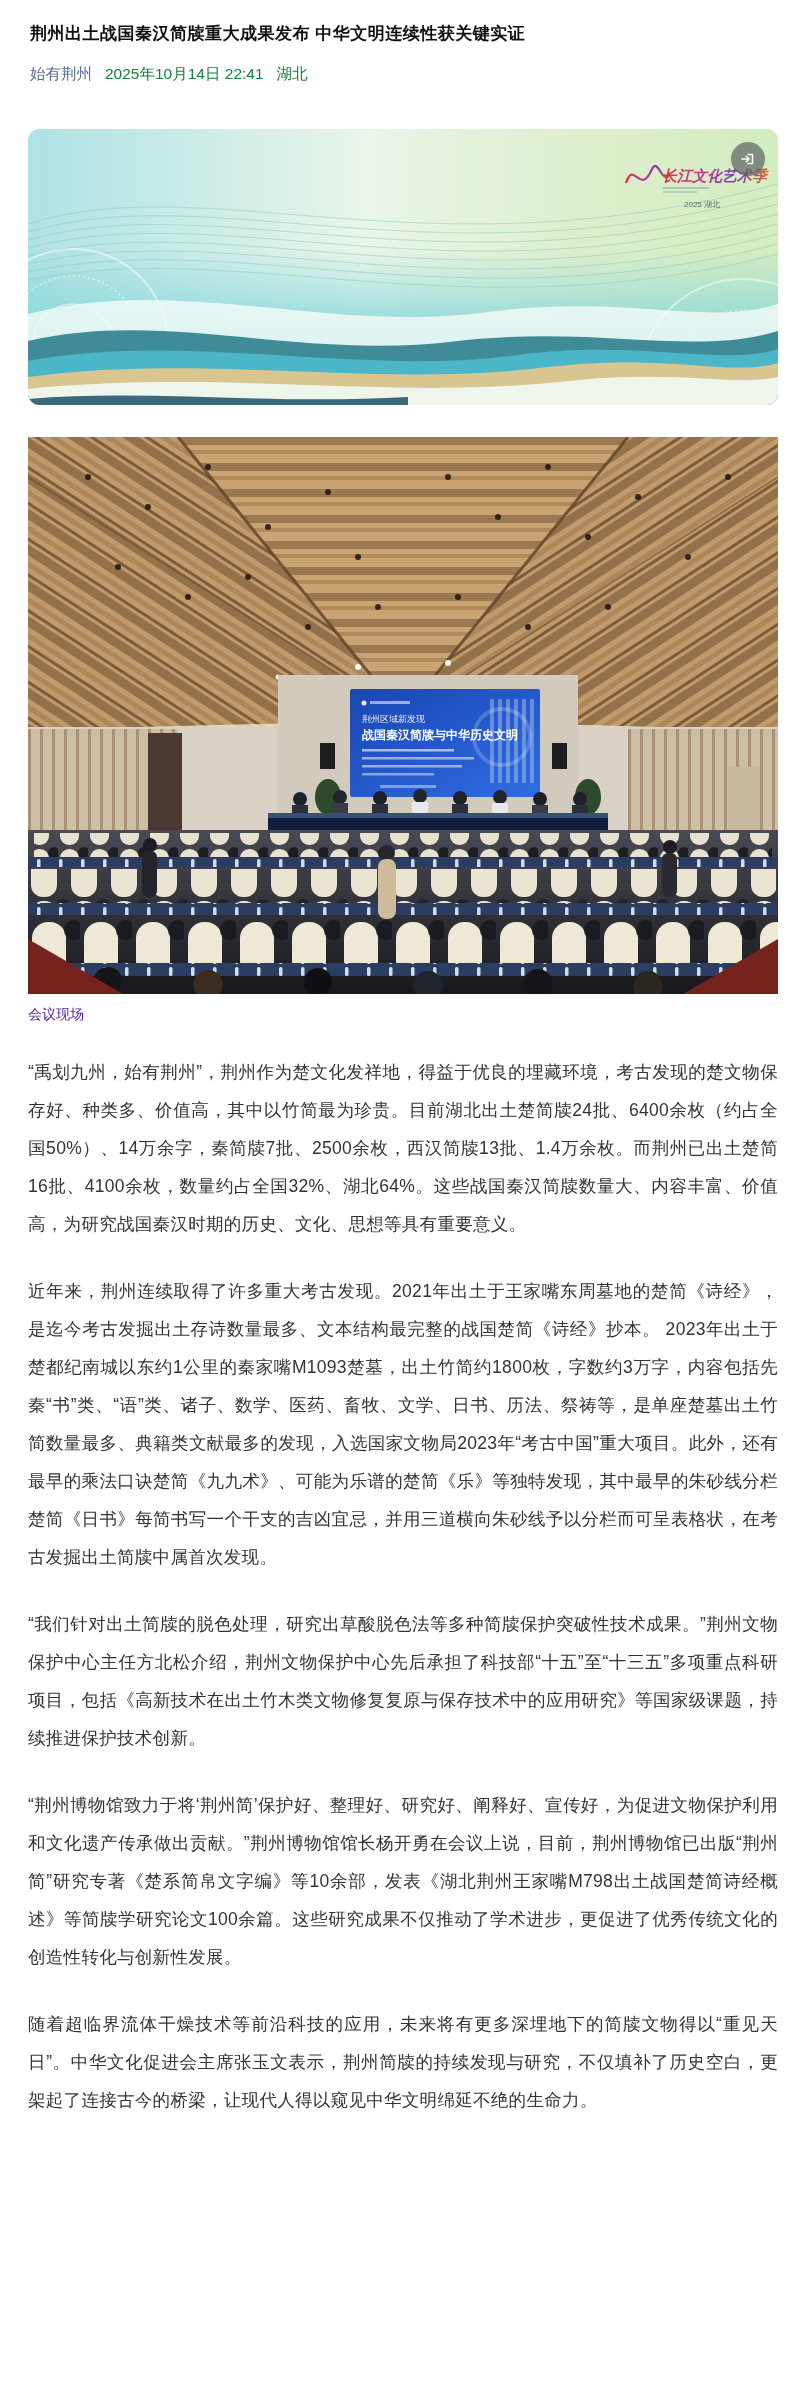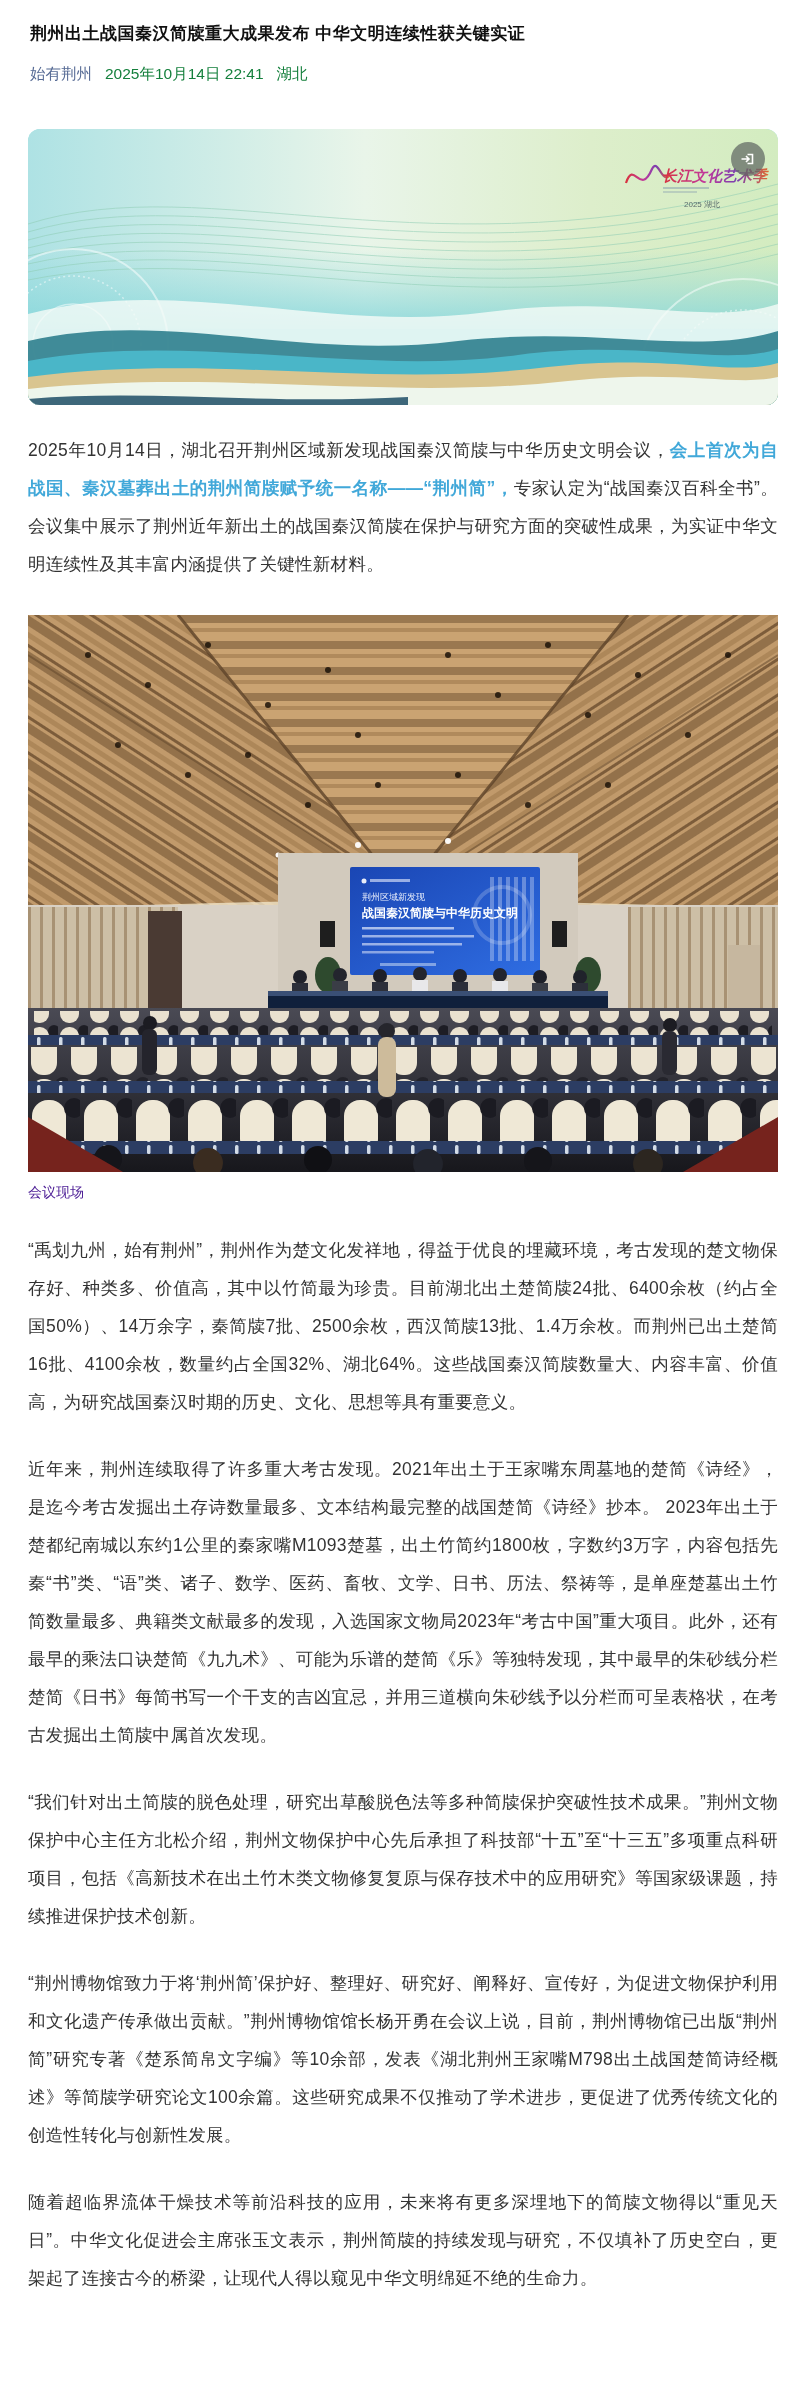--- a/index.html
+++ b/index.html
@@ -102,21 +102,20 @@
       </svg>
       <div class="expand-btn">
         <svg width="16" height="16" viewBox="0 0 16 16">
           <path d="M7.5 3.5 H12.5 V12.5 H7.5" fill="none" stroke="#ffffff" stroke-width="1.6"></path>
           <path d="M1.5 8 H8.5 M6 5 L9 8 L6 11" fill="none" stroke="#ffffff" stroke-width="1.6"></path>
         </svg>
       </div>
     </div>
   </figure>
 
-  <p class="para first"><span>2025年10月14日，湖北召开荆州区域新发现战国秦汉简牍与中华历史文明会议，</span><span class="hl">会上首次为自战国、秦汉墓葬出土的荆州简牍赋予统一名称——“荆州简”，</span><span>专家认定为“战国秦汉百科全书”。会议集中展示了荆州近年新出土的战国秦汉简牍在保护与研究方面的突破性成果，为实证中华文明连续性及其丰富内涵提供了关键性新材料。</span></p>
 
   <figure class="photo-fig">
     <div class="photo">
       <svg width="750" height="557" viewBox="0 0 750 557">
         <defs>
           <pattern id="roofL" patternUnits="userSpaceOnUse" width="30" height="30" patternTransform="rotate(33)">
             <rect width="30" height="30" fill="#c19a6b"></rect>
             <rect width="30" height="9" fill="#93714a"></rect>
             <rect y="14" width="30" height="5" fill="#ad8759"></rect>
             <rect y="24" width="30" height="3" fill="#7c5c3a"></rect>

